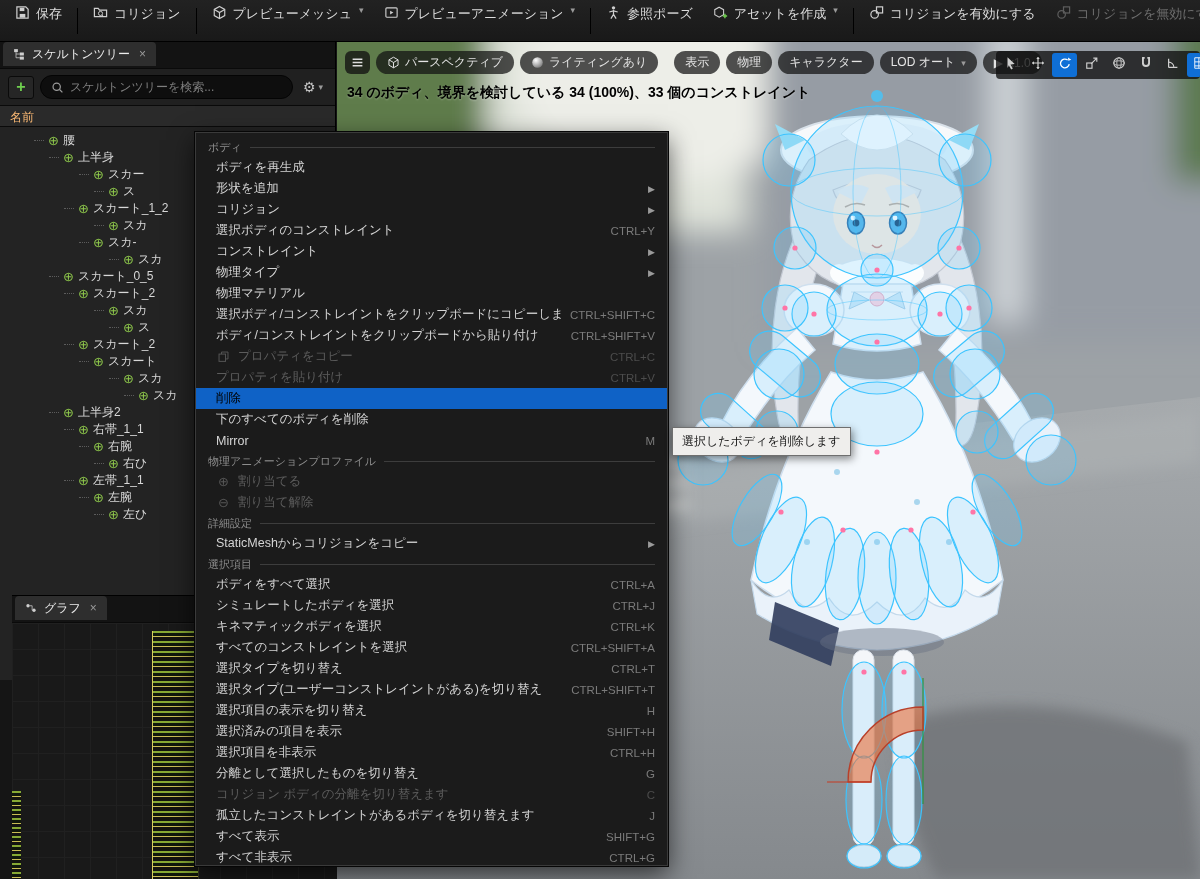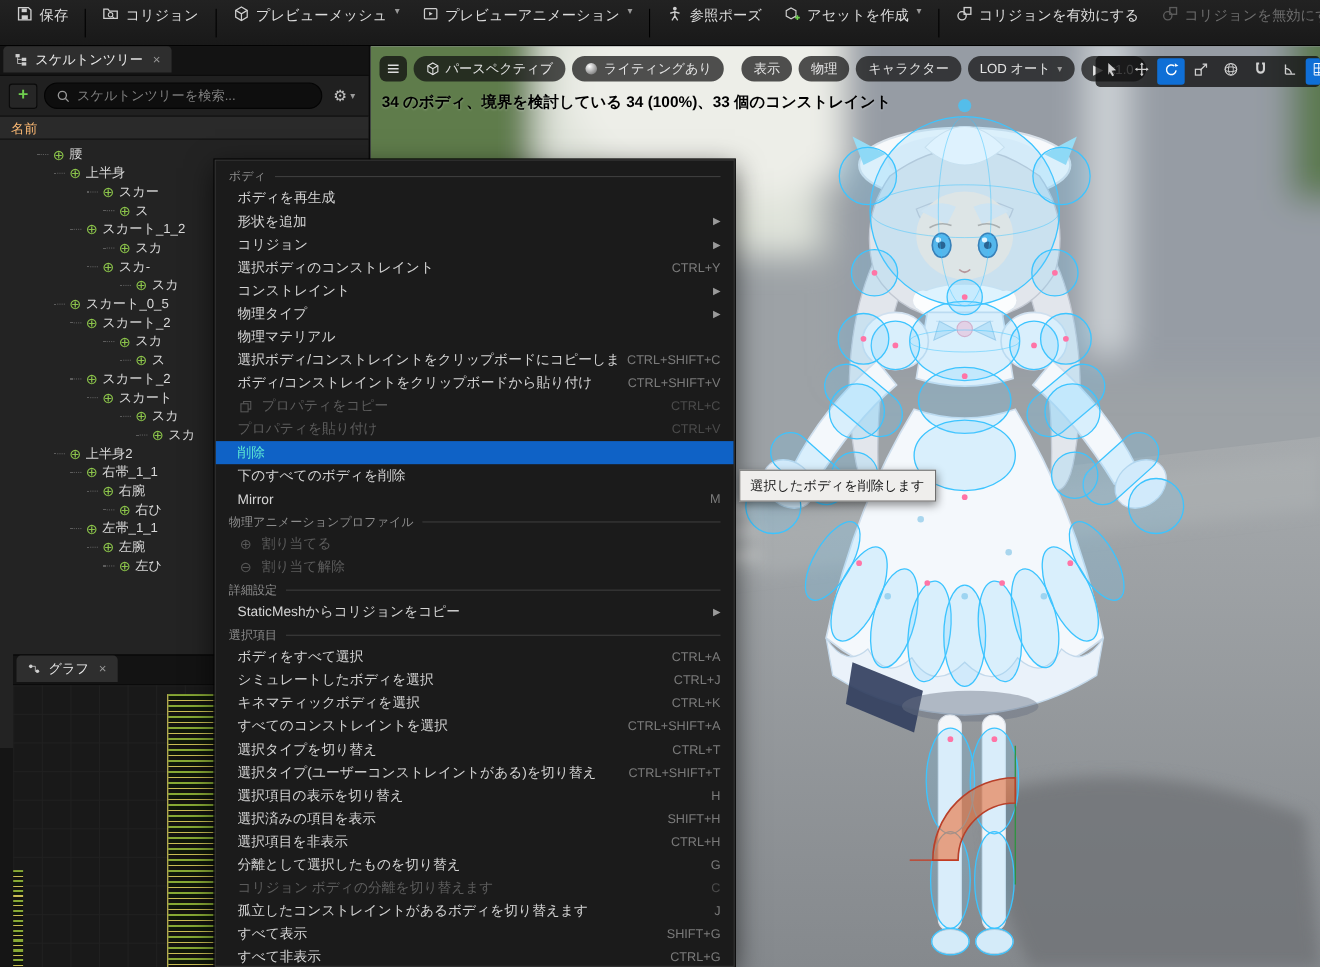--- a/index.html
+++ b/index.html
@@ -66,34 +66,34 @@
   .vp-pill .icon{display:flex}
   .vp-stats{position:absolute;left:10px;top:42px;font-size:14px;font-weight:bold;color:#000000;
     text-shadow:0 1px 2px rgba(255,255,255,.3);white-space:nowrap}
   .vp-tools{position:absolute;right:0;top:9px;display:flex;gap:2px;background:rgba(16,16,16,.78);
     border-radius:4px;padding:2px;overflow:hidden}
   .vp-tool{width:25px;height:24px;display:flex;align-items:center;justify-content:center;color:#cfcfcf;border-radius:3px}
   .vp-tool.active{background:#0f6fd6;color:#fff}
   .vp-tool.partial{margin-right:-14px}
 
   
-  #context-menu{position:absolute;left:195px;top:145px;width:473px;height:734px;background:#1b1b1b;
+  #context-menu{position:absolute;left:195px;top:132px;width:473px;height:734px;background:#1b1b1b;
     border:1px solid #3a3a3a;outline:1px solid #060606;box-shadow:0 8px 24px rgba(0,0,0,.65);
     padding:4px 0;overflow:hidden;z-index:50}
   .menu-section-header{height:20px;display:flex;align-items:center;gap:8px;padding:0 12px;color:#8d8d8d;font-size:11px}
   .menu-rule{flex:1;height:1px;background:#3d3d3d}
   .menu-item{height:21px;display:flex;align-items:center;gap:7px;padding:0 12px 0 20px;font-size:12.5px;color:#d4d4d4}
   .menu-item .mi-icon{width:15px;display:flex;justify-content:center;color:#8f8f8f;font-size:13px}
   .menu-item .mi-label{flex:1;white-space:nowrap;overflow:hidden}
   .menu-item .mi-shortcut{color:#7b7b7b;font-size:11.5px;white-space:nowrap}
   .menu-item .mi-sub{color:#9a9a9a;font-size:9px}
   .menu-item.disabled{color:#5c5c5c}
   .menu-item.disabled .mi-shortcut{color:#4c4c4c}
   .menu-item.disabled .mi-icon{color:#565656}
-  .menu-item.highlighted{background:#0f62c6;color:#5eead4}
+  .menu-item.highlighted{background:#0f62c6;color:#000000}
 
   
   #tooltip{position:absolute;left:672px;top:427px;background:#efeeec;color:#141414;border:1px solid #6f6f6f;
     font-size:12px;padding:5px 9px;z-index:60;box-shadow:2px 3px 8px rgba(0,0,0,.45);white-space:nowrap}
 
   
   .cloth{fill:#f4f8fc;stroke:#cfdfee;stroke-width:1.5}
   .cloth2{fill:#eaf2fa;stroke:#c4d9eb;stroke-width:1.2}
   .hairf{fill:#e2e6ec;stroke:#c3c9d3;stroke-width:1.2}
   .skin{fill:#f9ebe0}

